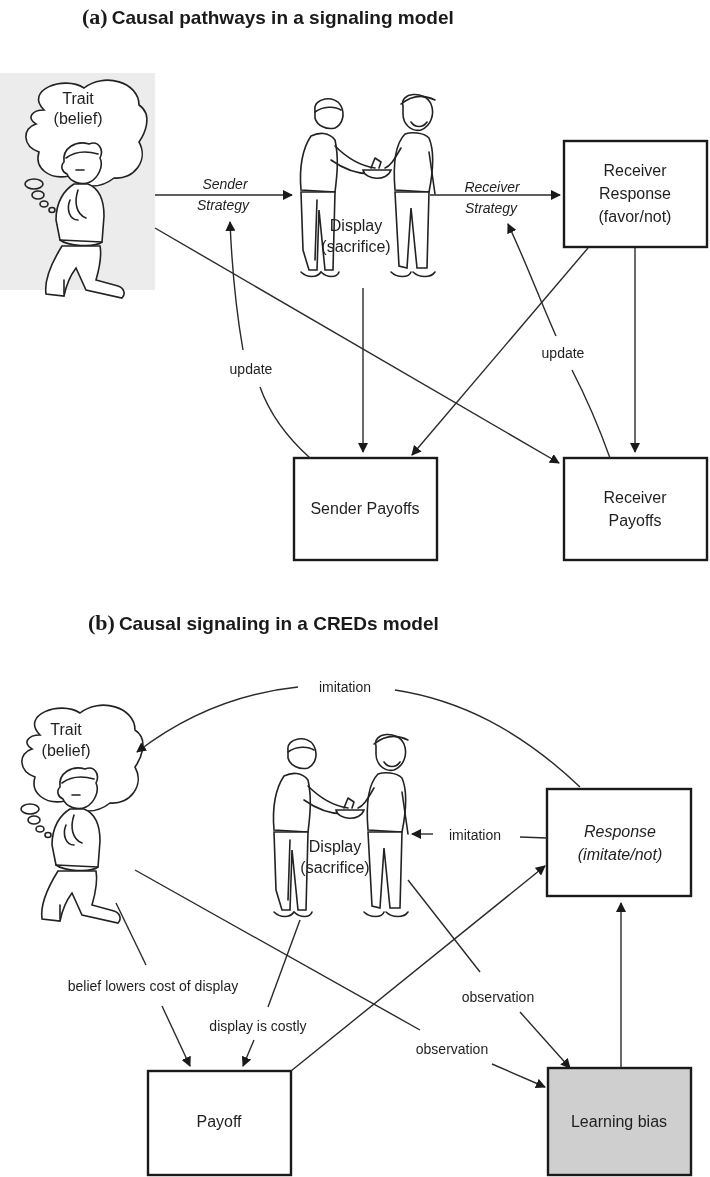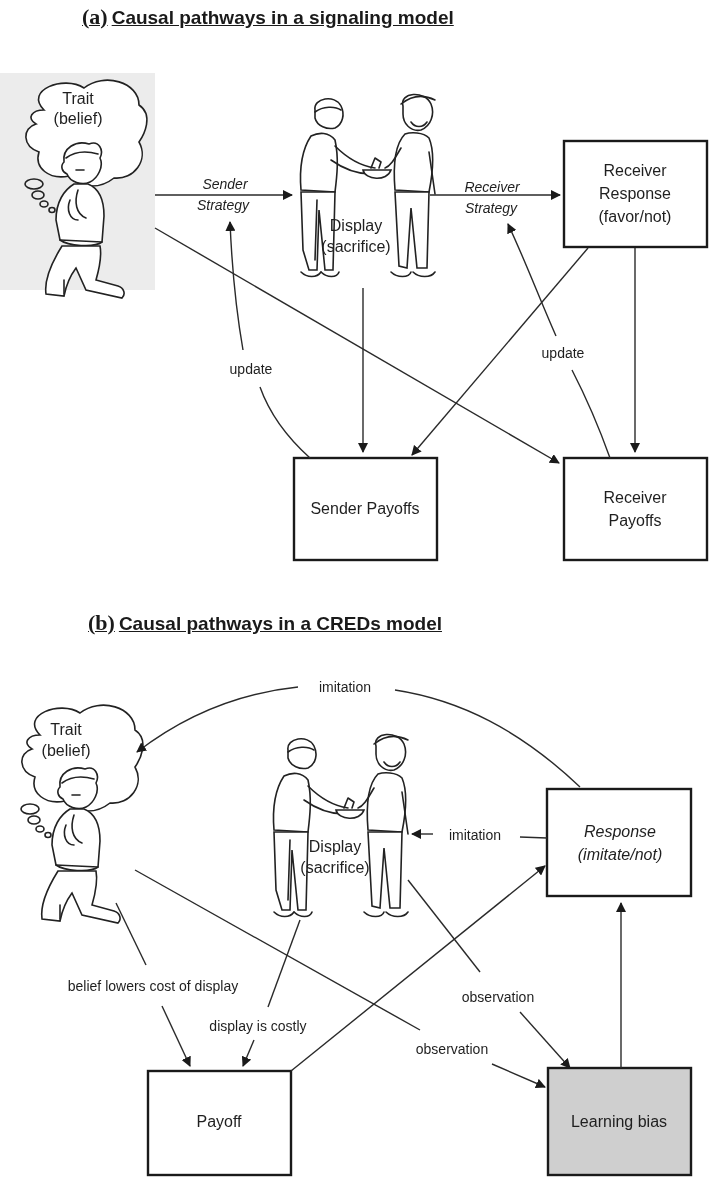--- a/index.html
+++ b/index.html
@@ -1,36 +1,36 @@
 <!DOCTYPE html>
 <html><head>
 <meta charset="utf-8">
 <style>
   html, body { margin: 0; padding: 0; background: #ffffff; }
   body { width: 710px; height: 1177px; position: relative; overflow: hidden; font-family: "Liberation Sans", sans-serif; color: #1a1a1a; }
-  .panel-title { position: absolute; font-weight: bold; font-size: 19px; white-space: nowrap; text-decoration: underline; }
+  .panel-title { position: absolute; font-weight: bold; font-size: 19px; white-space: nowrap; }
   .panel-title .letter { font-family: "Liberation Serif", serif; font-size: 22px; font-weight: bold; margin-right: 4px; }
   svg.diagram { position: absolute; left: 0; top: 0; }
   .lbl { font-family: "Liberation Sans", sans-serif; font-size: 16px; fill: #1f1f1f; }
   .lbl-it { font-style: italic; }
   .lbl-sm { font-size: 14px; }
   .box { fill: #ffffff; stroke: #1a1a1a; stroke-width: 2.4; }
   .box-grey { fill: #cfcfcf; }
   .edge { fill: none; stroke: #2a2a2a; stroke-width: 1.4; }
   .fig { fill: none; stroke: #222; stroke-width: 1.6; stroke-linecap: round; stroke-linejoin: round; }
   .fig-fill { fill: #ffffff; stroke: #222; stroke-width: 1.6; }
 </style>
 </head>
 <body>
 
 <div class="panel-title" style="left:82px; top:4px;">
   <span class="letter">(a)</span><span>Causal pathways in a signaling model</span>
 </div>
 <div class="panel-title" style="left:88px; top:610px;">
-  <span class="letter">(b)</span><span>Causal pathways in a CREDs model</span>
+  <span class="letter">(b)</span><span>Causal signaling in a CREDs model</span>
 </div>
 
 <svg class="diagram" width="710" height="1177" viewBox="0 0 710 1177">
   <defs>
     <marker id="arrow" markerWidth="10" markerHeight="10" refX="9" refY="5" orient="auto" markerUnits="userSpaceOnUse">
       <path d="M0,0 L10,5 L0,10 z" fill="#1a1a1a"></path>
     </marker>
 
     <g id="kneeling-figure">
 

